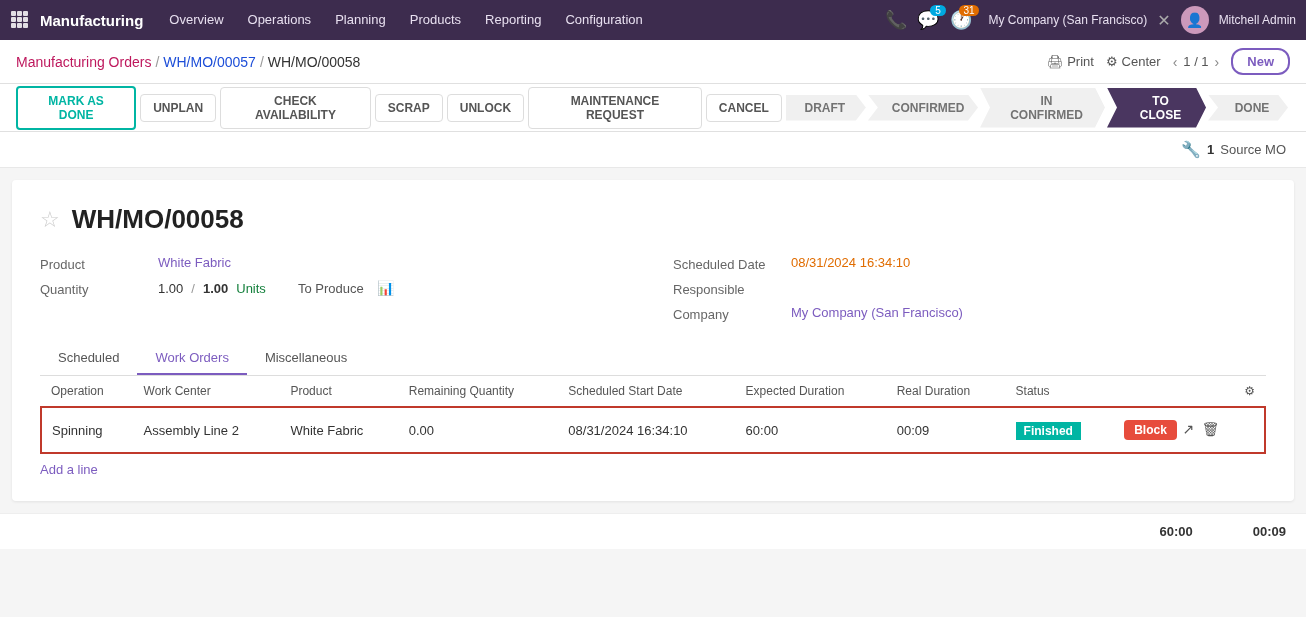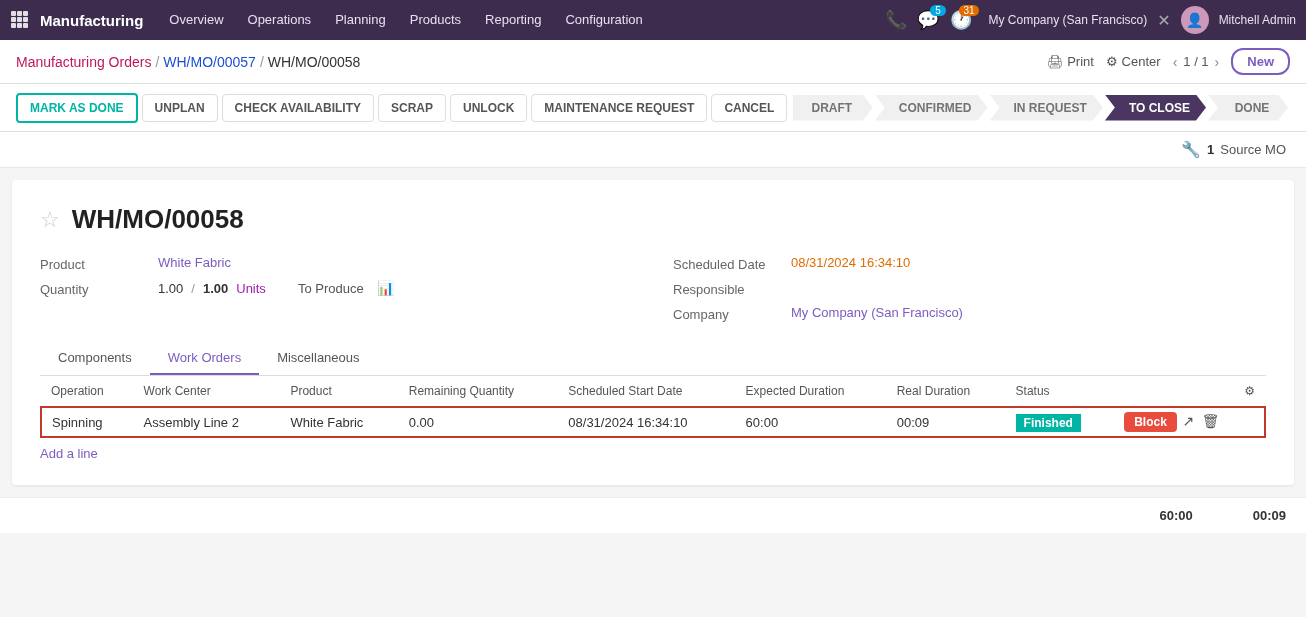--- a/index.html
+++ b/index.html
@@ -144,21 +144,21 @@
     .form-fields { display: grid; grid-template-columns: 1fr 1fr; gap: 10px 40px; margin-bottom: 20px; }
     .field-row { display: flex; align-items: flex-start; gap: 8px; }
     .field-label { color: #666; min-width: 110px; font-size: 13px; padding-top: 2px; }
     .field-value { color: #7c5cbf; font-size: 13px; }
     .field-value.orange { color: #e06c00; }
     .field-value.black { color: #333; }
     .field-value.green { color: #7c5cbf; }
     .qty-row { display: flex; align-items: center; gap: 8px; }
     .qty-slash { color: #999; }
     .qty-bold { font-weight: bold; color: #333; }
-    .qty-units { color: #a21caf; }
+    .qty-units { color: #15803d; }
     .chart-icon { color: #c0392b; font-size: 14px; }
 
     
     .tabs {
       display: flex;
       border-bottom: 1px solid #ddd;
       margin-bottom: 0;
     }
     .tab {
       padding: 8px 18px;
@@ -182,21 +182,21 @@
     .work-orders-table th {
       padding: 8px 10px;
       text-align: left;
       font-size: 12px;
       font-weight: normal;
       color: #555;
       border-bottom: 1px solid #ddd;
       white-space: nowrap;
     }
     .work-orders-table td {
-      padding: 4px 10px;
+      padding: 12px 10px;
       font-size: 13px;
       color: #333;
       border-bottom: 1px solid #eee;
     }
     .status-finished {
       background: #00b5a3;
       color: #fff;
       padding: 2px 8px;
       border-radius: 0;
       font-size: 12px;
@@ -323,21 +323,21 @@
     <span>CANCEL</span>
   </button>
   <div class="status-pipeline">
     <div class="status-step">
       <span>DRAFT</span>
     </div>
     <div class="status-step">
       <span>CONFIRMED</span>
     </div>
     <div class="status-step">
-      <span>IN REQUEST</span>
+      <span>IN CONFIRMED</span>
     </div>
     <div class="status-step active">
       <span>TO CLOSE</span>
     </div>
     <div class="status-step">
       <span>DONE</span>
     </div>
   </div>
 </div>
 
@@ -389,21 +389,21 @@
         <div class="field-row" style="margin-top:8px;">
           <span class="field-label">Company</span>
           <span class="field-value green">My Company (San Francisco)</span>
         </div>
       </div>
     </div>
 
     
     <div class="tabs">
       <div class="tab">
-        <span>Components</span>
+        <span>Scheduled</span>
       </div>
       <div class="tab active">
         <span>Work Orders</span>
       </div>
       <div class="tab">
         <span>Miscellaneous</span>
       </div>
     </div>
 
     

